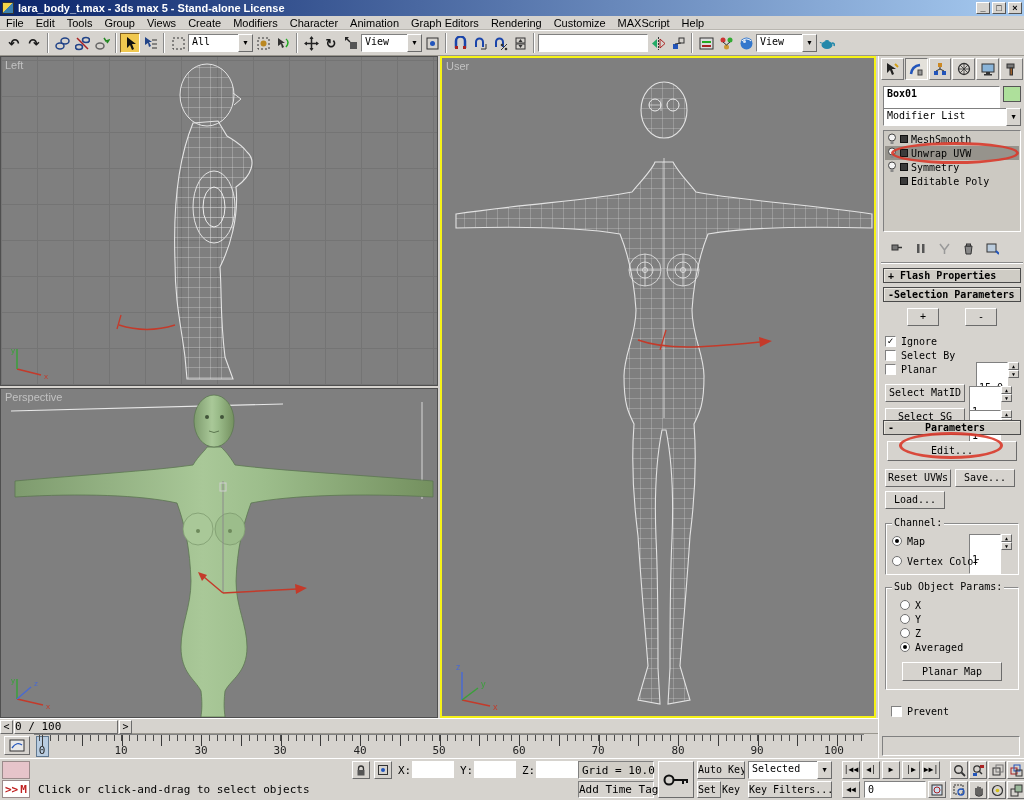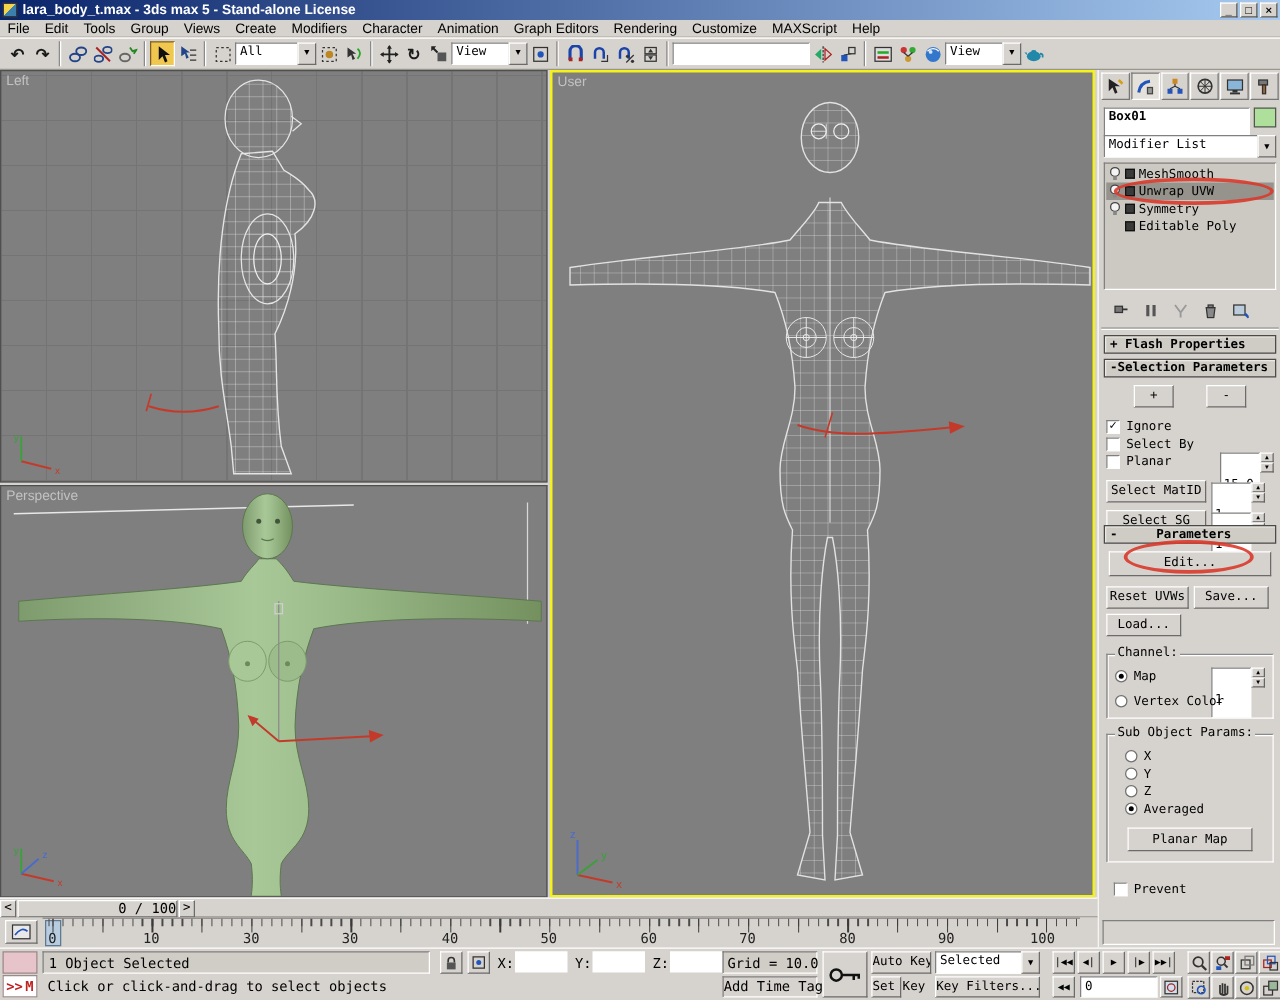--- a/index.html
+++ b/index.html
@@ -113,21 +113,21 @@
   .groupbox{border:1px solid;border-color:#8a8a8a #fff #fff #8a8a8a;position:relative;
     box-shadow:1px 1px 0 #fff inset;padding:10px 6px 6px 6px;}
   .groupbox .gb-title{position:absolute;left:6px;top:-7px;background:var(--chrome);padding:0 2px;}
   .red-ellipse{position:absolute;border:3px solid var(--annotation-red);border-radius:50%;
     pointer-events:none;z-index:20;opacity:.9;}
 
   
   .timeslider{position:absolute;left:0;top:718px;width:878px;height:16px;background:var(--chrome);
     border-top:1px solid #fff;display:flex;align-items:center;}
   .ts-btn{width:13px;height:14px;line-height:12px;text-align:center;font-size:10px;flex:none;}
-  .ts-handle{width:128px;height:14px;line-height:12px;text-align:right;font-size:11px;flex:none;margin:0 1px;}
+  .ts-handle{width:104px;height:14px;line-height:12px;text-align:left;font-size:11px;flex:none;margin:0 1px;}
   .ts-track{flex:1;height:14px;border-bottom:1px solid #9a978f;}
   .trackbar{position:absolute;left:0;top:734px;width:878px;height:24px;background:var(--chrome);}
   .tb-curve-btn{position:absolute;left:4px;top:2px;width:26px;height:19px;display:flex;align-items:center;justify-content:center;}
   .ruler{position:absolute;left:34px;top:0;width:830px;height:24px;
     border-top:1px solid #808080;background:#d6d3ce;}
   .ruler .ticks-minor{position:absolute;left:0;top:0;width:100%;height:6px;
     background:repeating-linear-gradient(90deg,#4a4a4a 0 1px,transparent 1px 7.95px);background-position-x:8px;}
   .ruler .ticks-major{position:absolute;left:0;top:0;width:100%;height:11px;
     background:repeating-linear-gradient(90deg,#3a3a3a 0 1px,transparent 1px 39.75px);background-position-x:8px;}
   .tick-label{position:absolute;top:9px;transform:translateX(-50%);font-family:"DejaVu Sans Mono",monospace;
@@ -754,21 +754,20 @@
     </div>
   </div>
   <div class="tb-right-box flat-sunken"></div>
 
   <div class="statusbar">
     <div class="sb listener-top"></div>
     <div class="sb listener-bot">
       <span>&gt;&gt;</span>
       <span>M</span>
     </div>
-    <div class="sb sel-field flat-sunken" style="background:#d0cdc6">1 Object Selected</div>
     <div class="sb prompt-field">Click or click-and-drag to select objects</div>
 
     <div class="sb raised nav-btn" style="left:352px;top:2px">
       <svg width="12" height="13">
           <path d="M3.5 6 V4.5 a2.5 2.5 0 0 1 5 0 V6" fill="none" stroke="#333" stroke-width="1.3"></path>
           <rect x="2.5" y="6" width="7" height="5.5" fill="#555"></rect>
         </svg>
     </div>
     <div class="sb raised nav-btn" style="left:374px;top:2px">
       <svg width="12" height="12">

